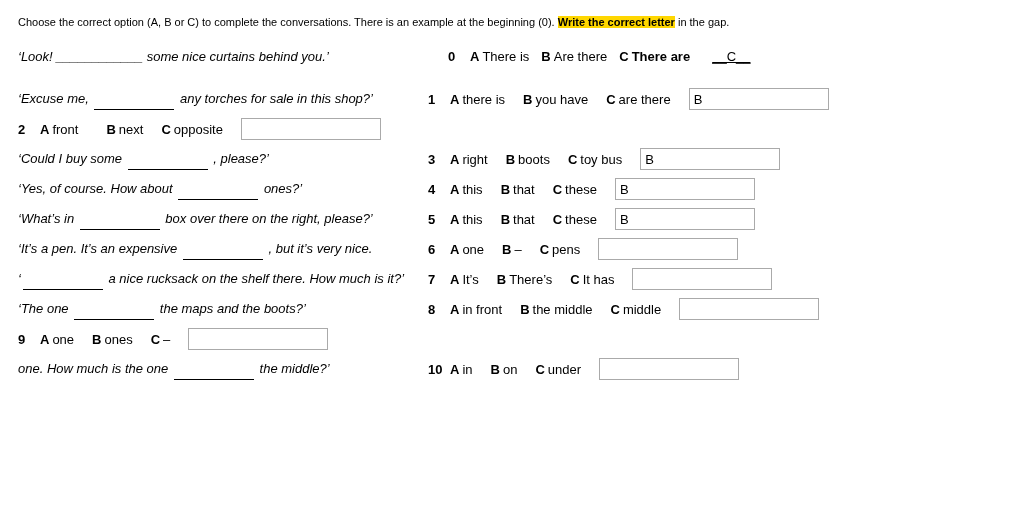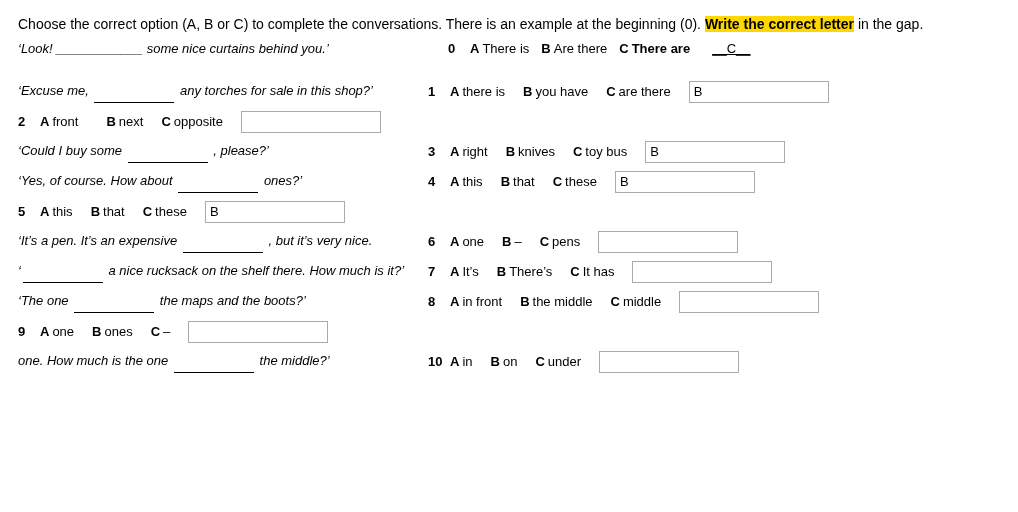--- a/index.html
+++ b/index.html
@@ -5,22 +5,22 @@
     * { box-sizing: border-box; margin: 0; padding: 0; }
     body {
       font-family: Arial, sans-serif;
       font-size: 13px;
       background: #fff;
       color: #000;
       padding: 14px 18px;
       width: 1018px;
     }
     .instructions {
-      font-size: 14px;
-      margin-bottom: 4px;
+      font-size: 11px;
+      margin-bottom: 16px;
       line-height: 1.5;
     }
     .highlight {
       background-color: #FFD700;
       font-weight: bold;
     }
     .example-row {
       display: flex;
       align-items: baseline;
       margin-bottom: 16px;
@@ -156,21 +156,21 @@
     <div class="question-row">
       <div class="sentence-col">‘Could I buy some <span class="blank">&nbsp;&nbsp;&nbsp;&nbsp;&nbsp;&nbsp;&nbsp;&nbsp;&nbsp;&nbsp;&nbsp;&nbsp;</span> , please?’</div>
       <div class="options-col">
         <span class="q-num">3</span>
         <span style="margin-right: 4px; display: inline-flex; align-items: baseline;">
           <span class="opt-letter">A</span>
           <span style="margin-right: 14px;">right</span>
         </span>
         <span style="margin-right: 4px; display: inline-flex; align-items: baseline;">
           <span class="opt-letter">B</span>
-          <span style="margin-right: 14px;">knives</span>
+          <span style="margin-right: 14px;">boots</span>
         </span>
         <span style="margin-right: 4px; display: inline-flex; align-items: baseline;">
           <span class="opt-letter">C</span>
           <span style="margin-right: 14px;">toy bus</span>
         </span>
         <input type="text" class="answer-box" value="B" style="">
       </div>
     </div>
     <div class="question-row">
       <div class="sentence-col">‘Yes, of course. How about <span class="blank">&nbsp;&nbsp;&nbsp;&nbsp;&nbsp;&nbsp;&nbsp;&nbsp;&nbsp;&nbsp;&nbsp;&nbsp;</span> ones?’</div>
@@ -185,20 +185,21 @@
           <span style="margin-right: 14px;">that</span>
         </span>
         <span style="margin-right: 4px; display: inline-flex; align-items: baseline;">
           <span class="opt-letter">C</span>
           <span style="margin-right: 14px;">these</span>
         </span>
         <input type="text" class="answer-box" value="B" style="">
       </div>
     </div>
     <div class="question-row">
+      <div class="sentence-col">‘What’s in <span class="blank">&nbsp;&nbsp;&nbsp;&nbsp;&nbsp;&nbsp;&nbsp;&nbsp;&nbsp;&nbsp;&nbsp;&nbsp;</span> box over there on the right, please?’</div>
       <div class="options-col">
         <span class="q-num">5</span>
         <span style="margin-right: 4px; display: inline-flex; align-items: baseline;">
           <span class="opt-letter">A</span>
           <span style="margin-right: 14px;">this</span>
         </span>
         <span style="margin-right: 4px; display: inline-flex; align-items: baseline;">
           <span class="opt-letter">B</span>
           <span style="margin-right: 14px;">that</span>
         </span>

